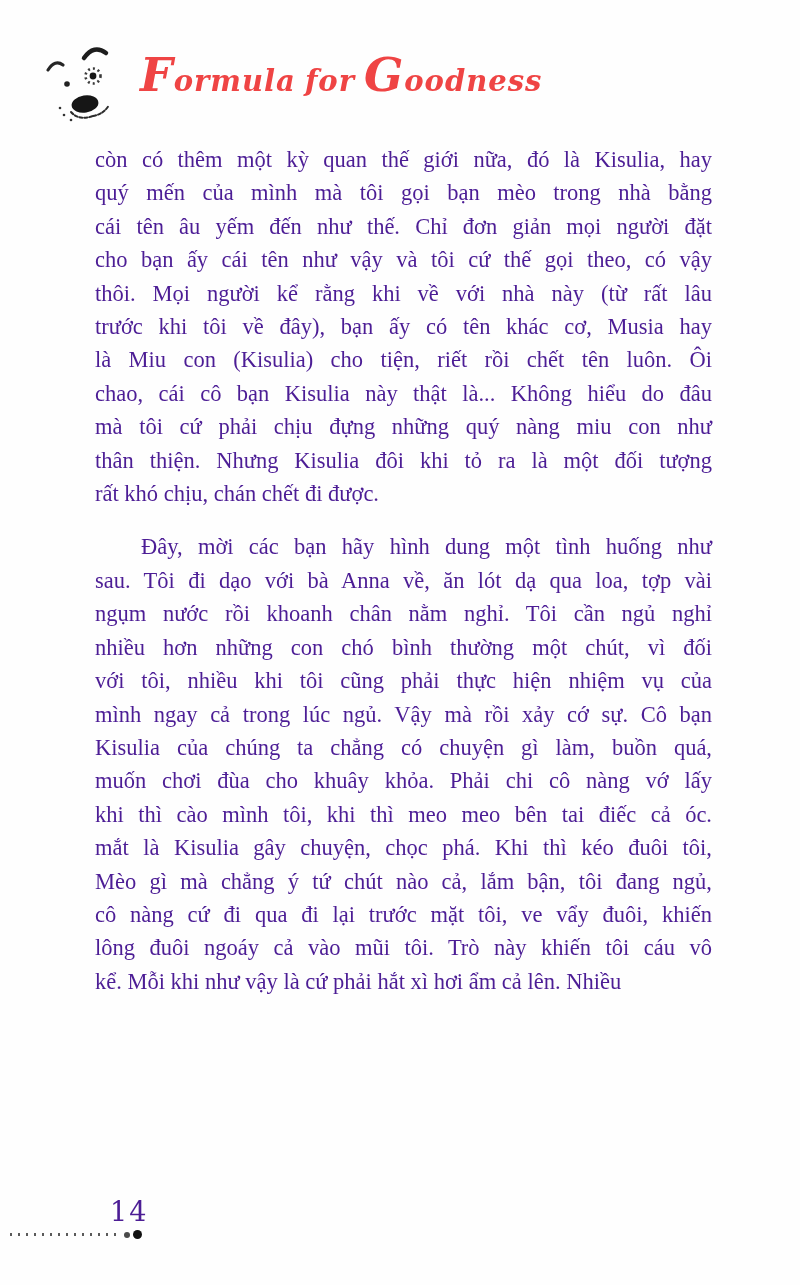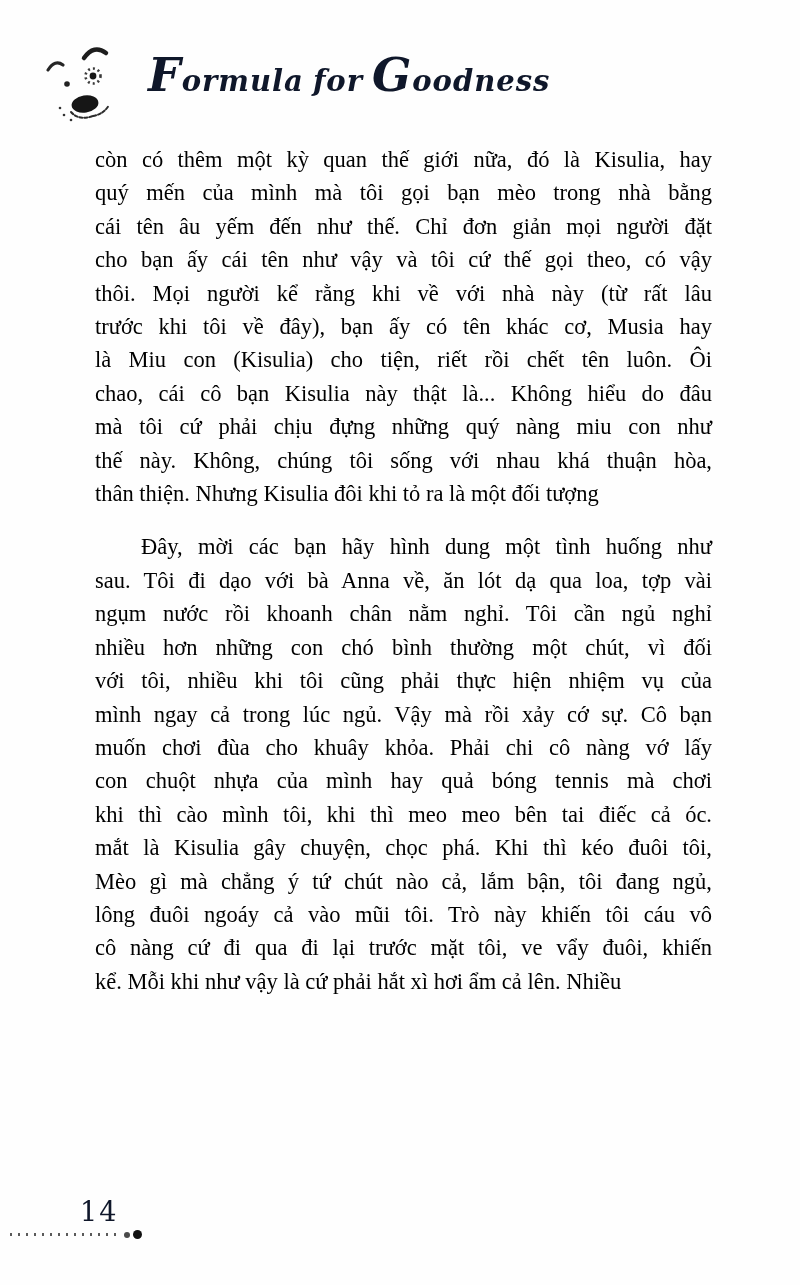--- a/index.html
+++ b/index.html
@@ -12,54 +12,54 @@
   }
   .page { position: relative; width: 800px; height: 1285px; background: #fefefe; }
 
   
   .header {
     position: absolute; left: 42px; top: 42px;
     display: flex; align-items: flex-start;
   }
   .doodle { width: 90px; height: 84px; flex: 0 0 auto; }
   .title {
-    margin-left: 16px; margin-top: 16px;
+    margin-left: 8px; margin-top: 16px;
     font-family: "DejaVu Serif", serif;
     font-style: italic; font-weight: bold;
-    color: #0f172a;
+    color: #ef4444;
     letter-spacing: 1px;
     white-space: nowrap;
   }
   .title .tw { display: inline-block; font-size: 29px; margin-right: 9px; }
   .title .tw.capword::first-letter { font-size: 46px; line-height: 0.75; }
 
   
   .content {
     position: absolute; left: 95px; top: 143px; width: 617px;
   }
   .para { margin: 0; padding: 0; }
   .para .line {
     display: block;
     font-size: 22.5px;
     line-height: 33.4px;
     text-align: justify;
     -moz-text-align-last: justify;
     text-align-last: justify;
-    color: #000000;
+    color: #4c1d95;
   }
   .para .line:last-child { text-align-last: left; -moz-text-align-last: left; }
   .para.indent-first .line:first-of-type { padding-left: 46px; }
   .para + .para { margin-top: 20px; }
 
   
   .footer { position: absolute; left: 10px; top: 1196px; }
   .pagenum {
-    margin-left: 70px;
+    margin-left: 100px;
     font-family: "DejaVu Serif", serif;
-    font-size: 27px; color: #0f172a;
+    font-size: 27px; color: #4c1d95;
     letter-spacing: 2px;
   }
   .dotrow { display: flex; align-items: center; margin-top: 3px; }
   .dotline {
     width: 112px; height: 3px;
     background-image: repeating-linear-gradient(90deg, #5a5a5a 0 2.5px, transparent 2.5px 8px);
   }
   .dot { border-radius: 50%; display: inline-block; }
   .dot.med { width: 6px; height: 6px; background: #4a4a4a; margin-left: 2px; }
   .dot.big { width: 9px; height: 9px; background: #111; margin-left: 3px; }
@@ -99,37 +99,37 @@
     <p class="para">
         <span class="line">còn có thêm một kỳ quan thế giới nữa, đó là Kisulia, hay</span>
         <span class="line">quý mến của mình mà tôi gọi bạn mèo trong nhà bằng</span>
         <span class="line">cái tên âu yếm đến như thế. Chỉ đơn giản mọi người đặt</span>
         <span class="line">cho bạn ấy cái tên như vậy và tôi cứ thế gọi theo, có vậy</span>
         <span class="line">thôi. Mọi người kể rằng khi về với nhà này (từ rất lâu</span>
         <span class="line">trước khi tôi về đây), bạn ấy có tên khác cơ, Musia hay</span>
         <span class="line">là Miu con (Kisulia) cho tiện, riết rồi chết tên luôn. Ôi</span>
         <span class="line">chao, cái cô bạn Kisulia này thật là... Không hiểu do đâu</span>
         <span class="line">mà tôi cứ phải chịu đựng những quý nàng miu con như</span>
-        <span class="line">thế này. Không, chúng tôi sống với nhau khá thuận hòa,</span>
         <span class="line">thân thiện. Nhưng Kisulia đôi khi tỏ ra là một đối tượng</span>
+        <span class="line">rất khó chịu, chán chết đi được.</span>
       </p>
     <p class="para indent-first">
         <span class="line">Đây, mời các bạn hãy hình dung một tình huống như</span>
         <span class="line">sau. Tôi đi dạo với bà Anna về, ăn lót dạ qua loa, tợp vài</span>
         <span class="line">ngụm nước rồi khoanh chân nằm nghỉ. Tôi cần ngủ nghỉ</span>
         <span class="line">nhiều hơn những con chó bình thường một chút, vì đối</span>
         <span class="line">với tôi, nhiều khi tôi cũng phải thực hiện nhiệm vụ của</span>
         <span class="line">mình ngay cả trong lúc ngủ. Vậy mà rồi xảy cớ sự. Cô bạn</span>
+        <span class="line">Kisulia của chúng ta chẳng có chuyện gì làm, buồn quá,</span>
         <span class="line">muốn chơi đùa cho khuây khỏa. Phải chi cô nàng vớ lấy</span>
-        <span class="line">con chuột nhựa của mình hay quả bóng tennis mà chơi</span>
         <span class="line">khi thì cào mình tôi, khi thì meo meo bên tai điếc cả óc.</span>
         <span class="line">mắt là Kisulia gây chuyện, chọc phá. Khi thì kéo đuôi tôi,</span>
         <span class="line">Mèo gì mà chẳng ý tứ chút nào cả, lắm bận, tôi đang ngủ,</span>
+        <span class="line">cô nàng cứ đi qua đi lại trước mặt tôi, ve vẩy đuôi, khiến</span>
         <span class="line">lông đuôi ngoáy cả vào mũi tôi. Trò này khiến tôi cáu vô</span>
-        <span class="line">cô nàng cứ đi qua đi lại trước mặt tôi, ve vẩy đuôi, khiến</span>
         <span class="line">kể. Mỗi khi như vậy là cứ phải hắt xì hơi ẩm cả lên. Nhiều</span>
       </p>
   </div>
 
   <div class="footer">
     <div class="pagenum">14</div>
     <div class="dotrow">
       <span class="dotline"></span>
       <span class="dot med"></span>
       <span class="dot big"></span>

